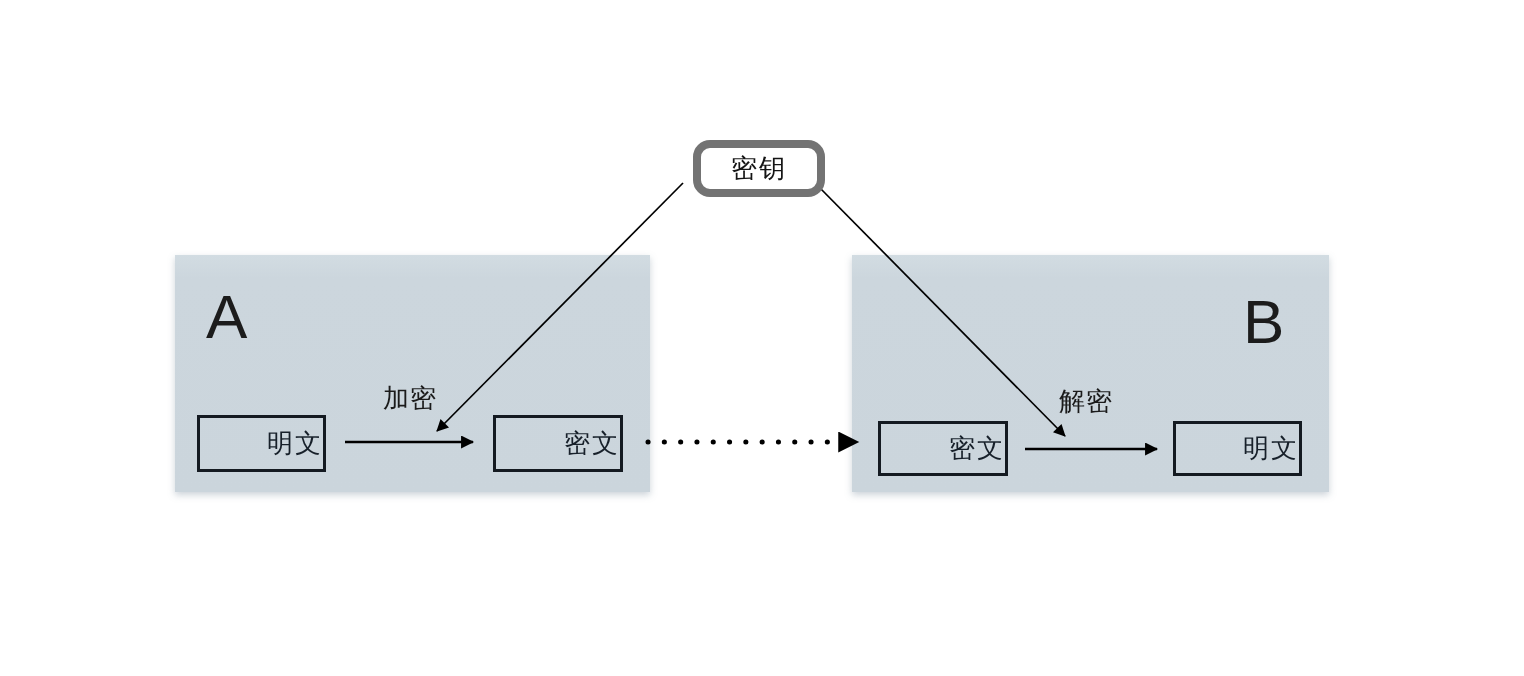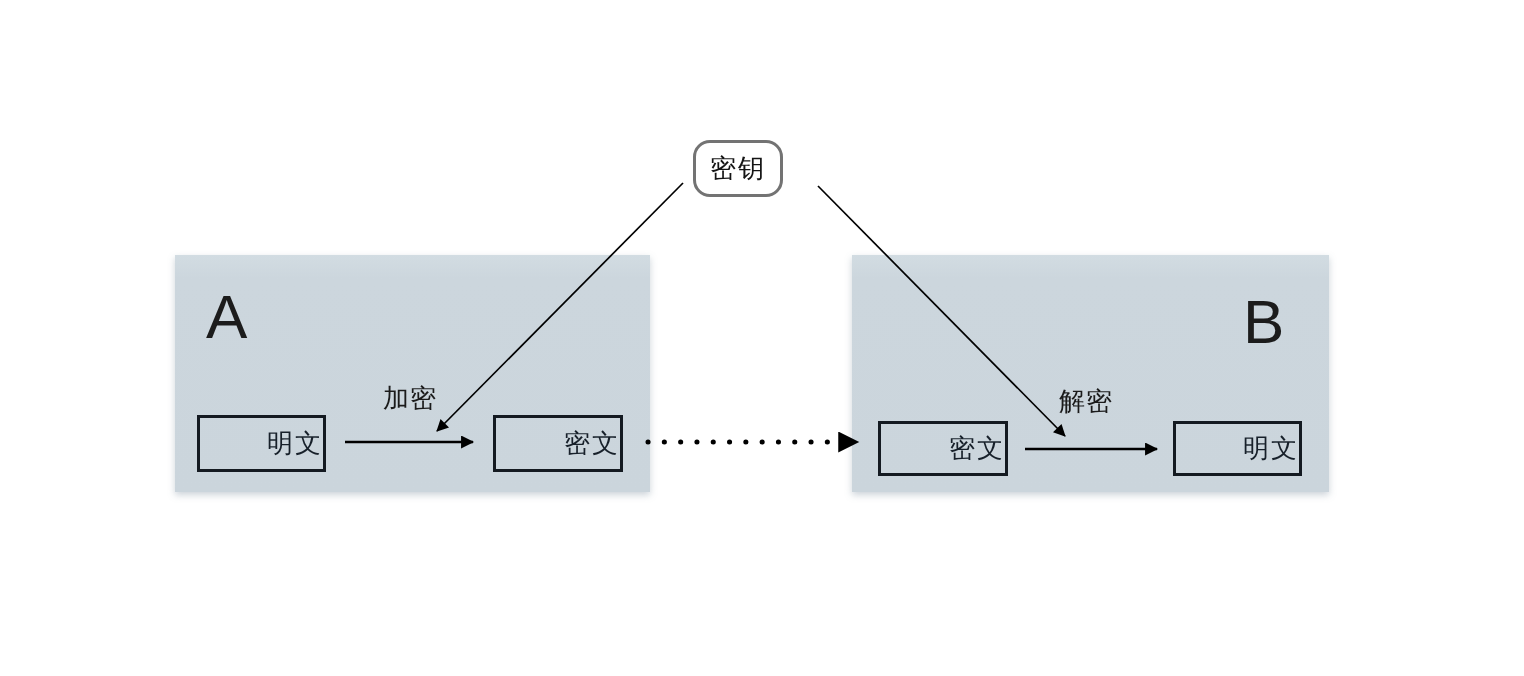--- a/index.html
+++ b/index.html
@@ -52,22 +52,22 @@
     z-index: 3;
     background: transparent;
   }
   #box-plain-a  { left: 197px;  top: 415px; width: 129px; height: 57px; }
   #box-cipher-a { left: 493px;  top: 415px; width: 130px; height: 57px; }
   #box-cipher-b { left: 878px;  top: 421px; width: 130px; height: 55px; }
   #box-plain-b  { left: 1173px; top: 421px; width: 129px; height: 55px; }
   #key-node {
     position: absolute;
     left: 693px; top: 140px;
-    width: 90px; height: 57px;
-    border: 3px solid #737373;
+    width: 132px; height: 57px;
+    border: 8px solid #737373;
     border-radius: 17px;
     box-sizing: border-box;
     background: #ffffff;
     display: flex;
     align-items: center;
     justify-content: center;
     font-size: 26px;
     color: #141414;
     letter-spacing: 2px;
     z-index: 3;

